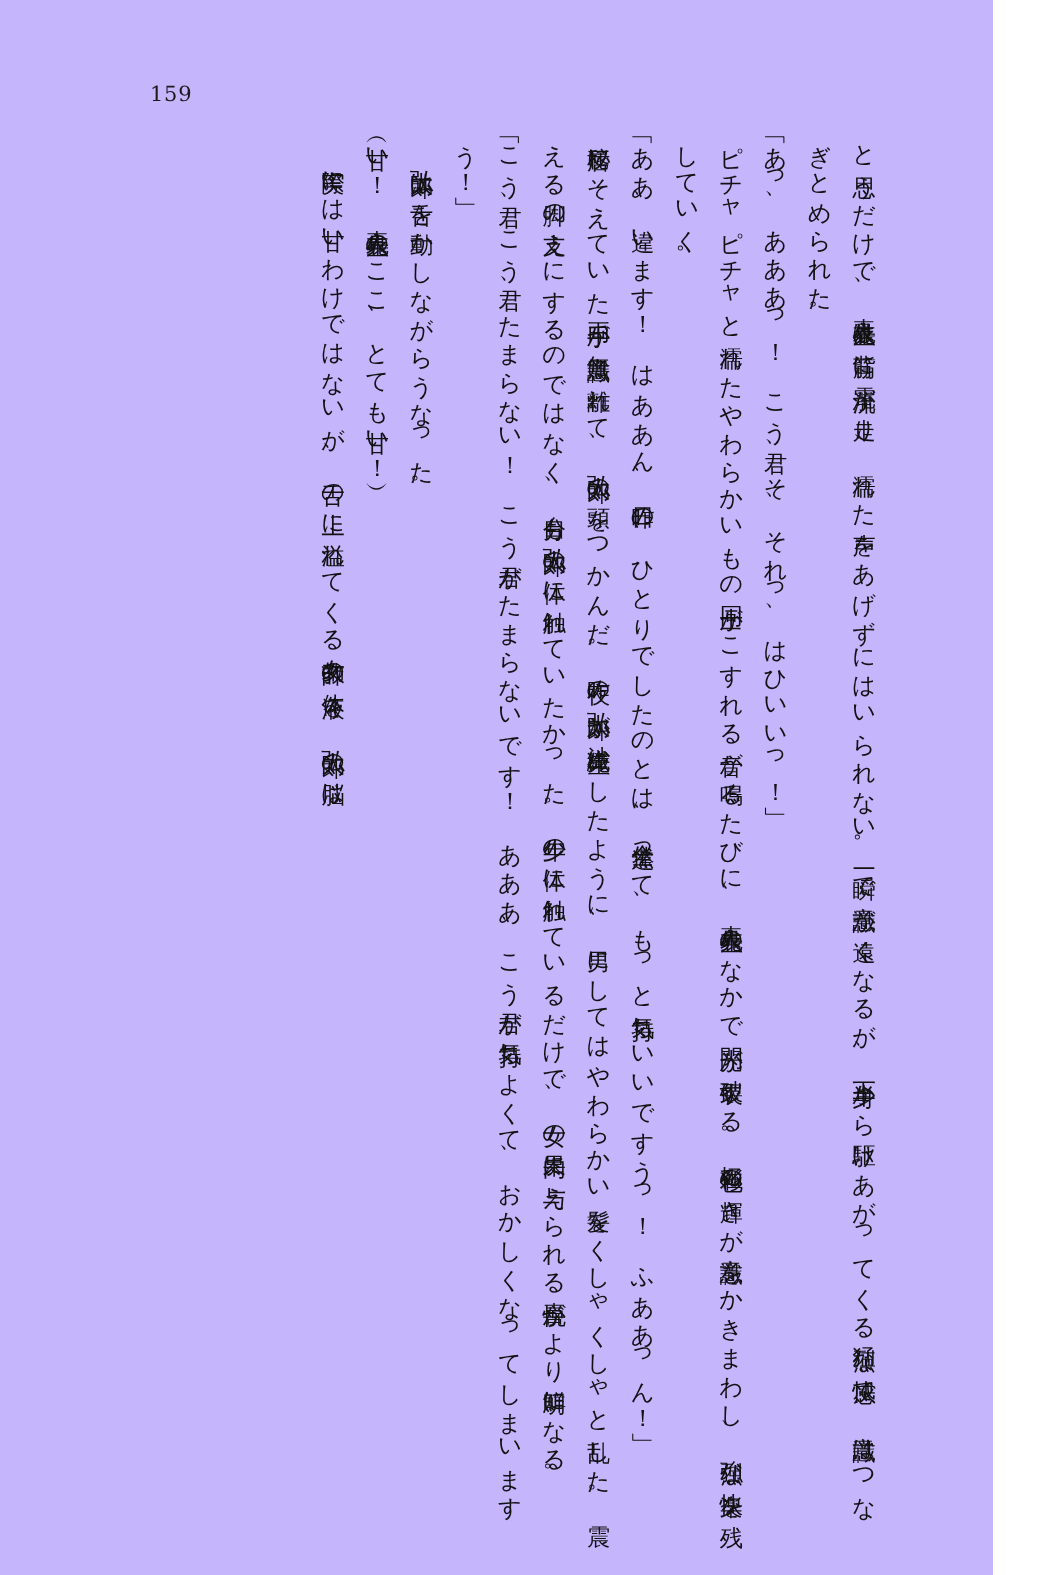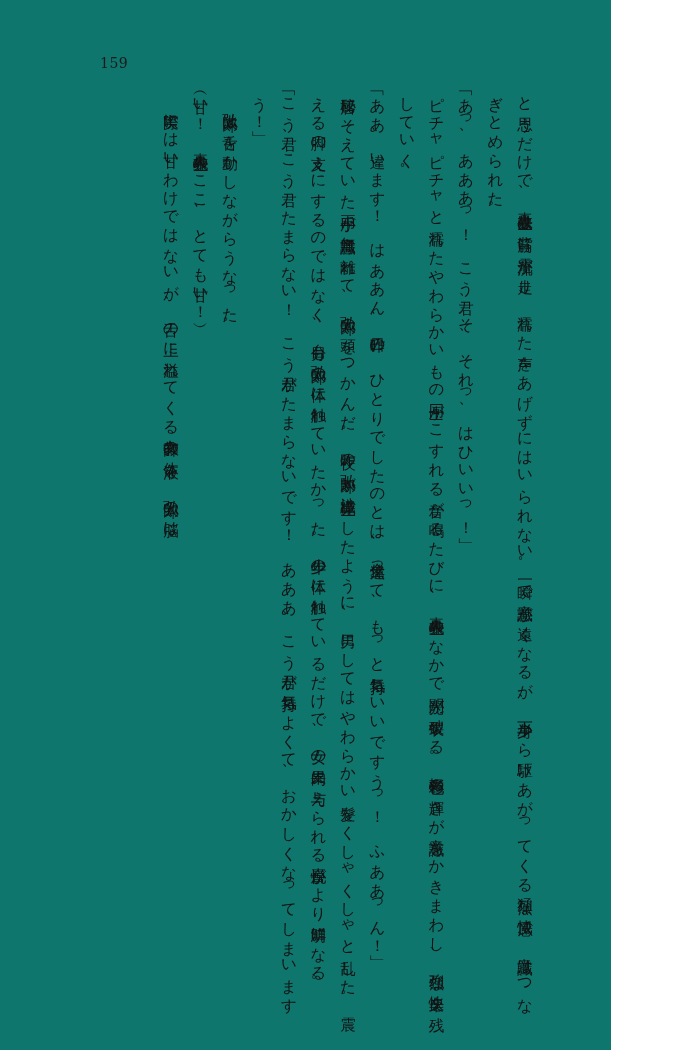--- a/index.html
+++ b/index.html
@@ -9,23 +9,23 @@
   }
   body {
     width: 695px;
     height: 1050px;
     overflow: hidden;
     font-family: "DejaVu Serif", "Liberation Serif", serif;
     color: #111111;
   }
   .page {
     position: relative;
-    width: 611px;
+    width: 662px;
     height: 1050px;
-    background: #0f766e;
+    background: #c4b5fd;
     box-sizing: border-box;
   }
   .page-number {
     position: absolute;
     left: 100px;
     top: 55px;
     font-size: 14px;
     letter-spacing: 0.5px;
     color: #1a1a1a;
     font-family: "DejaVu Serif", "Liberation Serif", serif;

